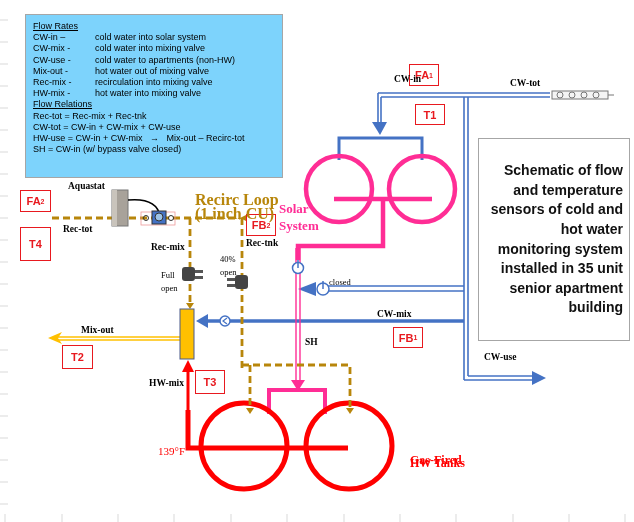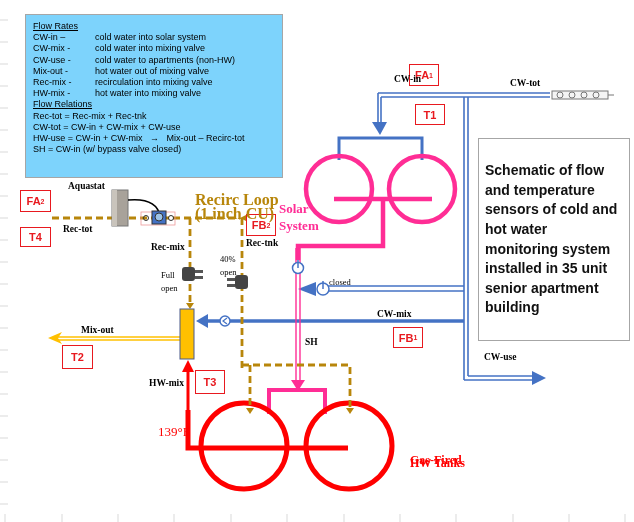--- a/index.html
+++ b/index.html
@@ -3,21 +3,21 @@
 <meta charset="utf-8">
 <style>
   html, body { margin:0; padding:0; background:#ffffff; }
   body { width:634px; height:522px; position:relative; overflow:hidden; font-family:"Liberation Sans", sans-serif; }
   svg { position:absolute; left:0; top:0; }
   .legend-box { position:absolute; left:25px; top:14px; width:258px; height:164px; border:1px solid #a6a6a6; background:#7dd3fc; box-sizing:border-box; padding:6px 0 0 7px; font-size:9px; line-height:11.2px; color:#000; }
   .legend-box .h { text-decoration:underline; }
   .legend-box .row { display:flex;align-items:flex-end; }
   .legend-box .row .k { width:62px; flex:none; }
   .legend-box .b { font-weight:normal; }
-  .desc-box { position:absolute; left:478px; top:138px; width:152px; height:203px; border:1px solid #a6a6a6; background:#fff; box-sizing:border-box; display:flex; align-items:center; justify-content:center; text-align:left; font-weight:bold; font-size:14px; line-height:19.6px; color:#111; padding:0 6px; }
+  .desc-box { position:absolute; left:478px; top:138px; width:152px; height:203px; border:1px solid #a6a6a6; background:#fff; box-sizing:border-box; display:flex; align-items:center; justify-content:center; text-align:right; font-weight:bold; font-size:14px; line-height:19.6px; color:#111; padding:0 6px; }
   .lbl { position:absolute; font-size:9.5px; color:#000; white-space:nowrap;font-family:Liberation Serif, serif; }
   .lbl.b { font-weight:bold; }
   .sensor { position:absolute; border:1.3px solid #e8191f; color:#e8191f; font-weight:bold; font-size:11px; display:flex; align-items:center; justify-content:center; background:#fff; box-sizing:border-box; }
   .sensor sub { font-size:7px; vertical-align:-2px; }
   .gold { color:#b8860b; font-weight:bold; font-size:16px; }
   .pink { color:#ff2d95; font-weight:bold; font-size:13px; }
   .red { color:#ff0000; font-weight:bold; font-size:12px; }
 </style>
 </head>
 <body>
@@ -210,21 +210,21 @@
 
 <div class="sensor" style="left:409px;top:64px;width:30px;height:22px;">
     <span>FA</span>
     <sub>1</sub>
   </div>
 <div class="sensor" style="left:415px;top:104px;width:30px;height:21px;">T1</div>
 <div class="sensor" style="left:20px;top:190px;width:31px;height:22px;">
     <span>FA</span>
     <sub>2</sub>
   </div>
-<div class="sensor" style="left:20px;top:227px;width:31px;height:20px;">T4</div>
+<div class="sensor" style="left:20px;top:227px;width:31px;height:34px;">T4</div>
 <div class="sensor" style="left:246px;top:214px;width:30px;height:22px;">
     <span>FB</span>
     <sub>2</sub>
   </div>
 <div class="sensor" style="left:393px;top:327px;width:30px;height:21px;">
     <span>FB</span>
     <sub>1</sub>
   </div>
 <div class="sensor" style="left:62px;top:345px;width:31px;height:24px;">T2</div>
 <div class="sensor" style="left:195px;top:370px;width:30px;height:24px;">T3</div>
@@ -244,13 +244,13 @@
 <div class="lbl" style="left:161px;top:270px;font-size:8.5px;">Full</div>
 <div class="lbl" style="left:161px;top:283px;font-size:8.5px;">open</div>
 <div class="lbl" style="left:220px;top:254px;font-size:8.5px;">40%</div>
 <div class="lbl" style="left:220px;top:267px;font-size:8.5px;">open</div>
 <div class="lbl" style="left:329px;top:277px;font-size:8.5px;">closed</div>
 <div class="lbl b" style="left:305px;top:337px;">SH</div>
 <div class="lbl pink" style="left:279px;top:201px;">Solar</div>
 <div class="lbl pink" style="left:279px;top:218px;">System</div>
 <div class="lbl red" style="left:410px;top:453px;">Gas-Fired</div>
 <div class="lbl red" style="left:410px;top:456px;">HW Tanks</div>
-<div class="lbl" style="left:158px;top:424px;color:#ff0000;font-size:13px;">139°F</div>
+<div class="lbl" style="left:158px;top:445px;color:#ff0000;font-size:11px;">139°F</div>
 
 </body></html>

